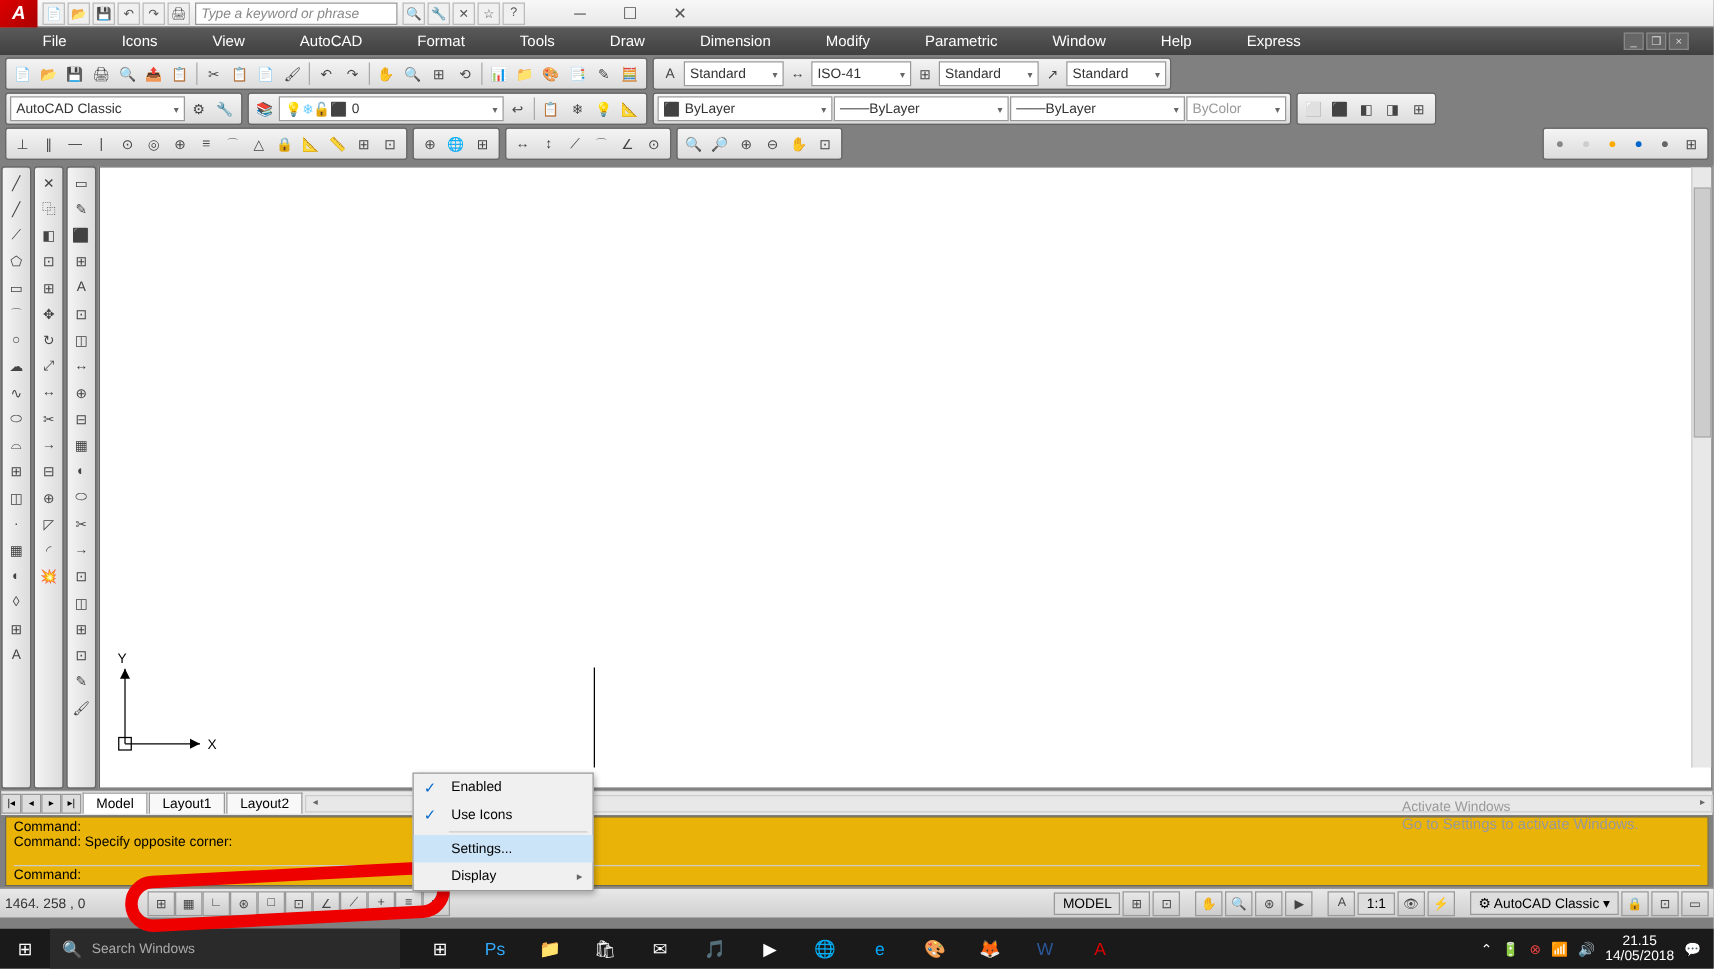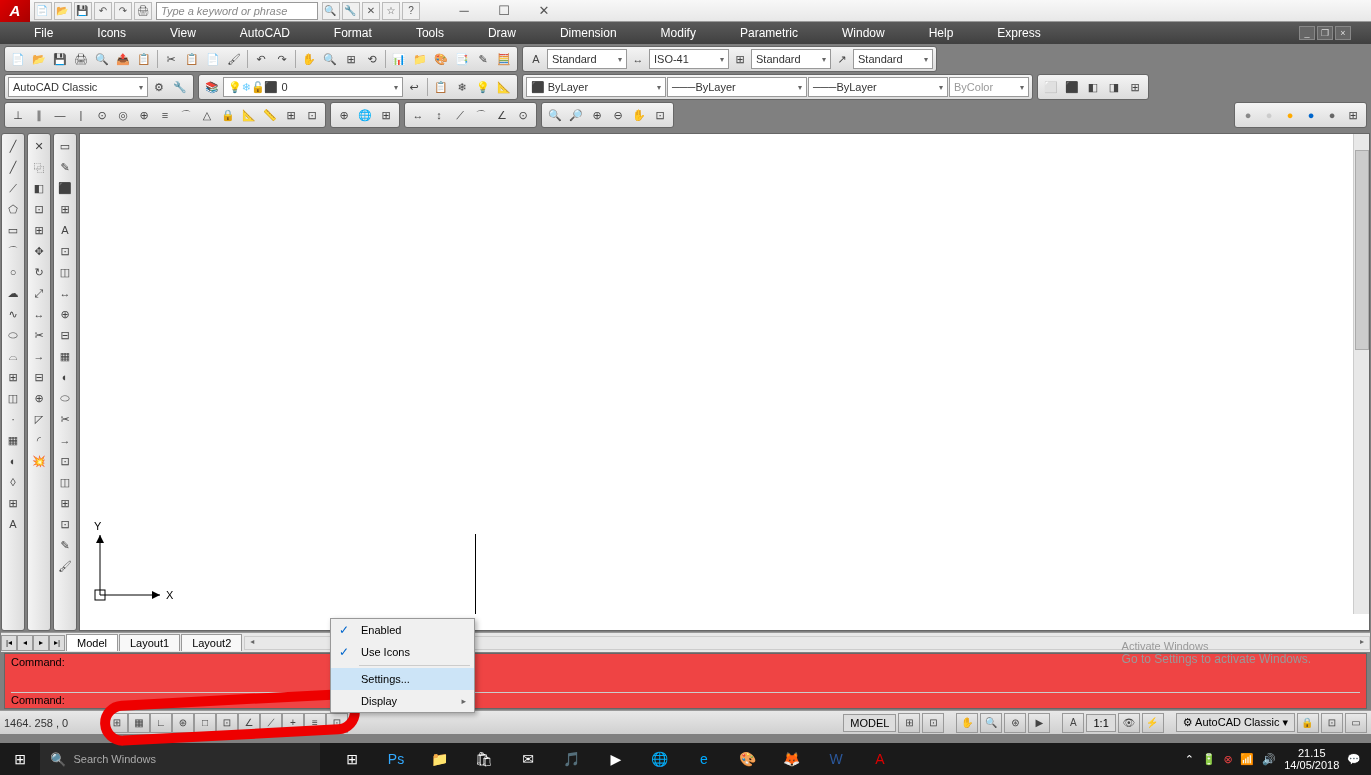--- a/index.html
+++ b/index.html
@@ -33,24 +33,24 @@
 .cursor-v{position:absolute;left:395px;top:400px;width:1px;height:80px;background:#000}
 .scroll-v{position:absolute;right:0;top:0;width:16px;bottom:16px;background:#e8e8e8;border-left:1px solid #ccc}
 .scroll-v-thumb{width:14px;height:200px;background:#ccc;border:1px solid #aaa;margin:16px 0 0 1px}
 .tabs-row{height:20px;background:#e8e8e8;display:flex;align-items:center;border-top:1px solid #999;margin:0 1px}
 .tab-nav{display:flex}
 .tab-nav-btn{width:16px;height:16px;border:1px solid #999;background:#ddd;font-size:8px;display:flex;align-items:center;justify-content:center}
 .tab{padding:2px 10px;border:1px solid #999;background:#f8f8f8;font-size:11px;border-bottom:none;margin-left:1px}
 .tab.active{background:#fff}
 .scroll-h{flex:1;height:14px;background:#e8e8e8;border:1px solid #ccc;margin-left:2px;display:flex;align-items:center}
 .scroll-h-btn{width:14px;height:12px;font-size:8px;text-align:center;color:#666}
-.cmdline-area{background:#ef4444;border:1px solid #666;margin:1px 4px;height:56px;font-family:"Courier New",monospace;font-size:13px;padding:2px 6px;color:#000;display:flex;flex-direction:column}
+.cmdline-area{background:#eab308;border:1px solid #666;margin:1px 4px;height:56px;font-family:"Courier New",monospace;font-size:13px;padding:2px 6px;color:#000;display:flex;flex-direction:column}
 .cmd-history{flex:1}
 .cmd-prompt{border-top:1px solid #ccc;padding-top:1px}
-.statusbar{height:24px;background:linear-gradient(#e8e8e8,#d0d0d0);display:flex;align-items:center;padding:0 4px;gap:2px;border-top:1px solid #999}
+.statusbar{height:24px;background:linear-gradient(#e8e8e8,#d0d0d0);display:flex;align-items:center;padding:0 4px;gap:14px;border-top:1px solid #999}
 .status-coords{width:100px;font-size:11px;color:#333}
 .status-btns{display:flex;gap:0}
 .sb-btn{width:22px;height:20px;border:1px solid #999;background:linear-gradient(#e8e8e8,#ccc);display:flex;align-items:center;justify-content:center;font-size:10px;color:#444}
 .status-right{margin-left:auto;display:flex;align-items:center;gap:2px}
 .sb-label{padding:2px 6px;border:1px solid #999;background:#ddd;font-size:11px}
 .context-menu{position:absolute;left:330px;top:618px;width:145px;background:#f0f0f0;border:1px solid #999;box-shadow:2px 2px 5px rgba(0,0,0,.3);z-index:100}
 .ctx-item{padding:5px 8px 5px 30px;font-size:12px;position:relative;display:flex;align-items:center}
 .ctx-item.highlighted{background:#cce4f7}
 .ctx-check{position:absolute;left:8px;color:#0066cc;font-size:12px}
 .ctx-arrow{margin-left:auto;font-size:9px;color:#666}
@@ -333,20 +333,21 @@
   <div class="scroll-h">
     <div class="scroll-h-btn">◂</div>
     <div style="flex:1"></div>
     <div class="scroll-h-btn">▸</div>
   </div>
 </div>
 
 <div class="cmdline-area">
   <div class="cmd-history">
     <div>Command:</div>
+    <div>Command: Specify opposite corner:</div>
   </div>
   <div class="cmd-prompt">Command:</div>
 </div>
 
 <div class="statusbar">
   <div class="status-coords">1464. 258 , 0</div>
   <div class="status-btns">
     <div class="sb-btn">⊞</div>
     <div class="sb-btn">▦</div>
     <div class="sb-btn">∟</div>

